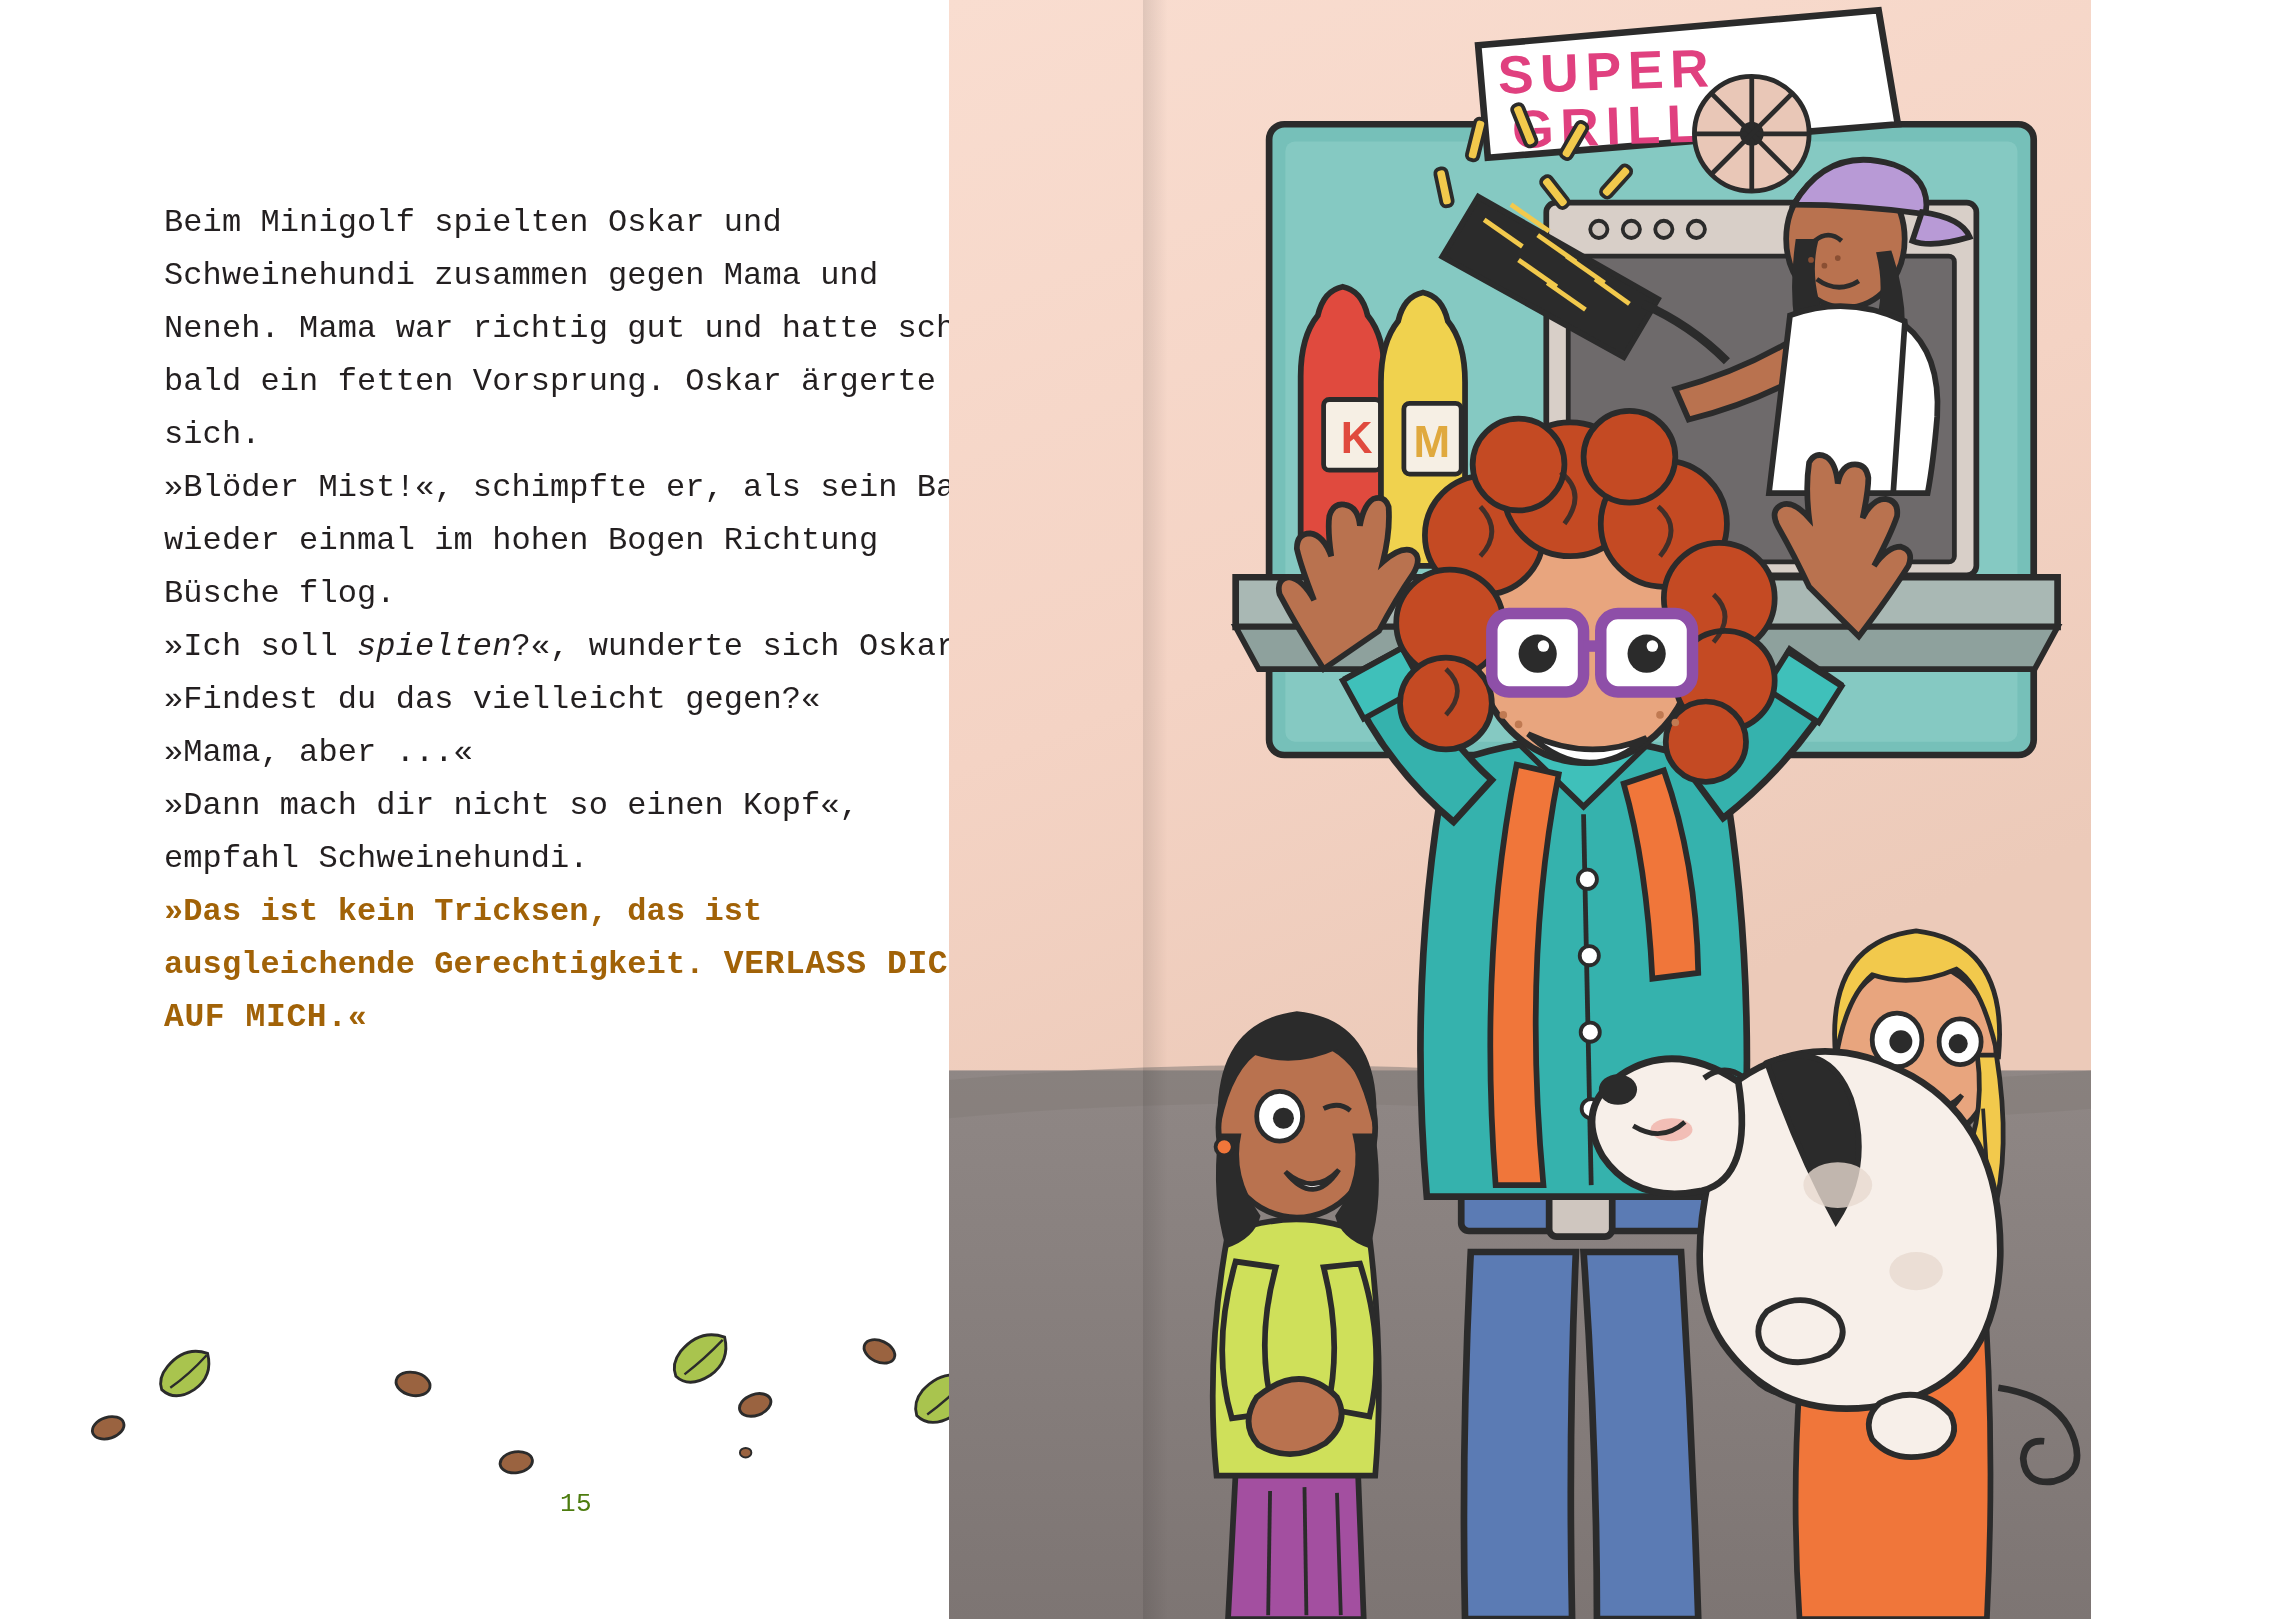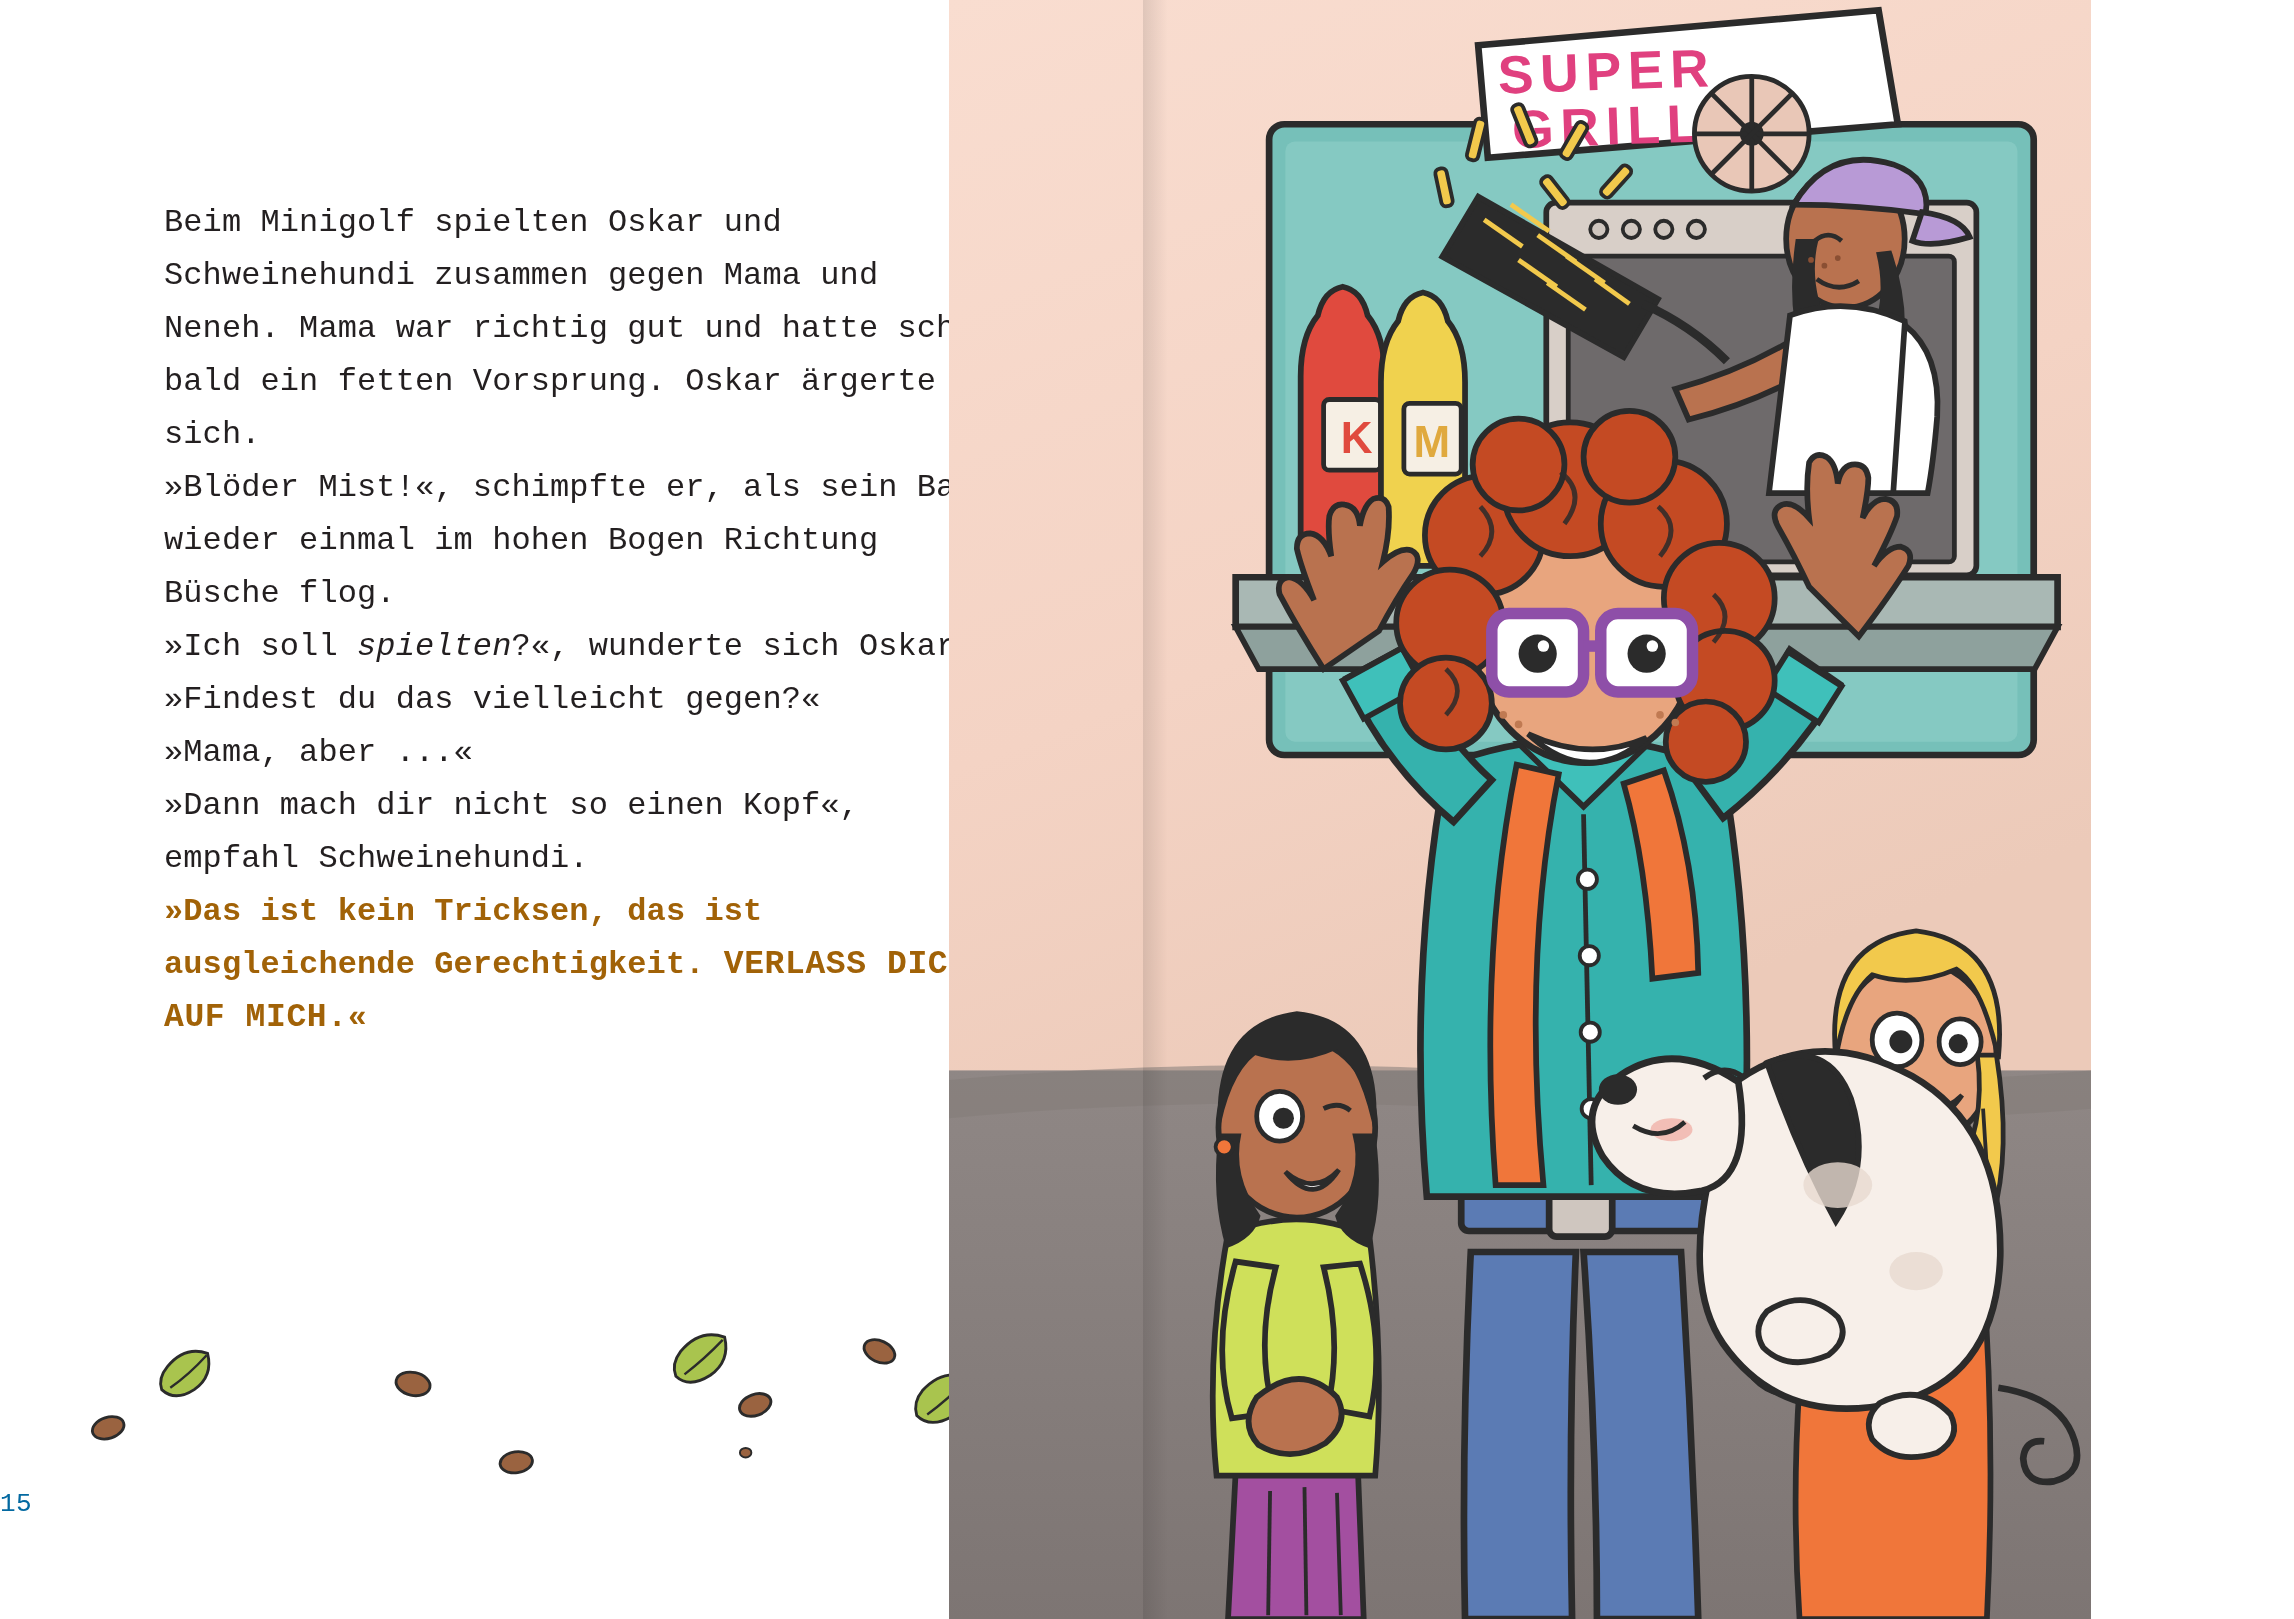--- a/index.html
+++ b/index.html
@@ -62,23 +62,23 @@
     top: 0;
     width: 1152px;
     height: 1619px;
     pointer-events: none;
   }
   .page-number {
     position: absolute;
     left: 0;
     top: 1489px;
     width: 1152px;
-    text-align: left;
+    text-align: center;
     font-size: 26px;
-    color: #0369a1;
+    color: #4d7c0f;
     letter-spacing: 0.5px;
   }
 
   
   .page-right {
     position: relative;
     width: 1142px;
     height: 1619px;
     overflow: hidden;
     background: #f3d9cd;

